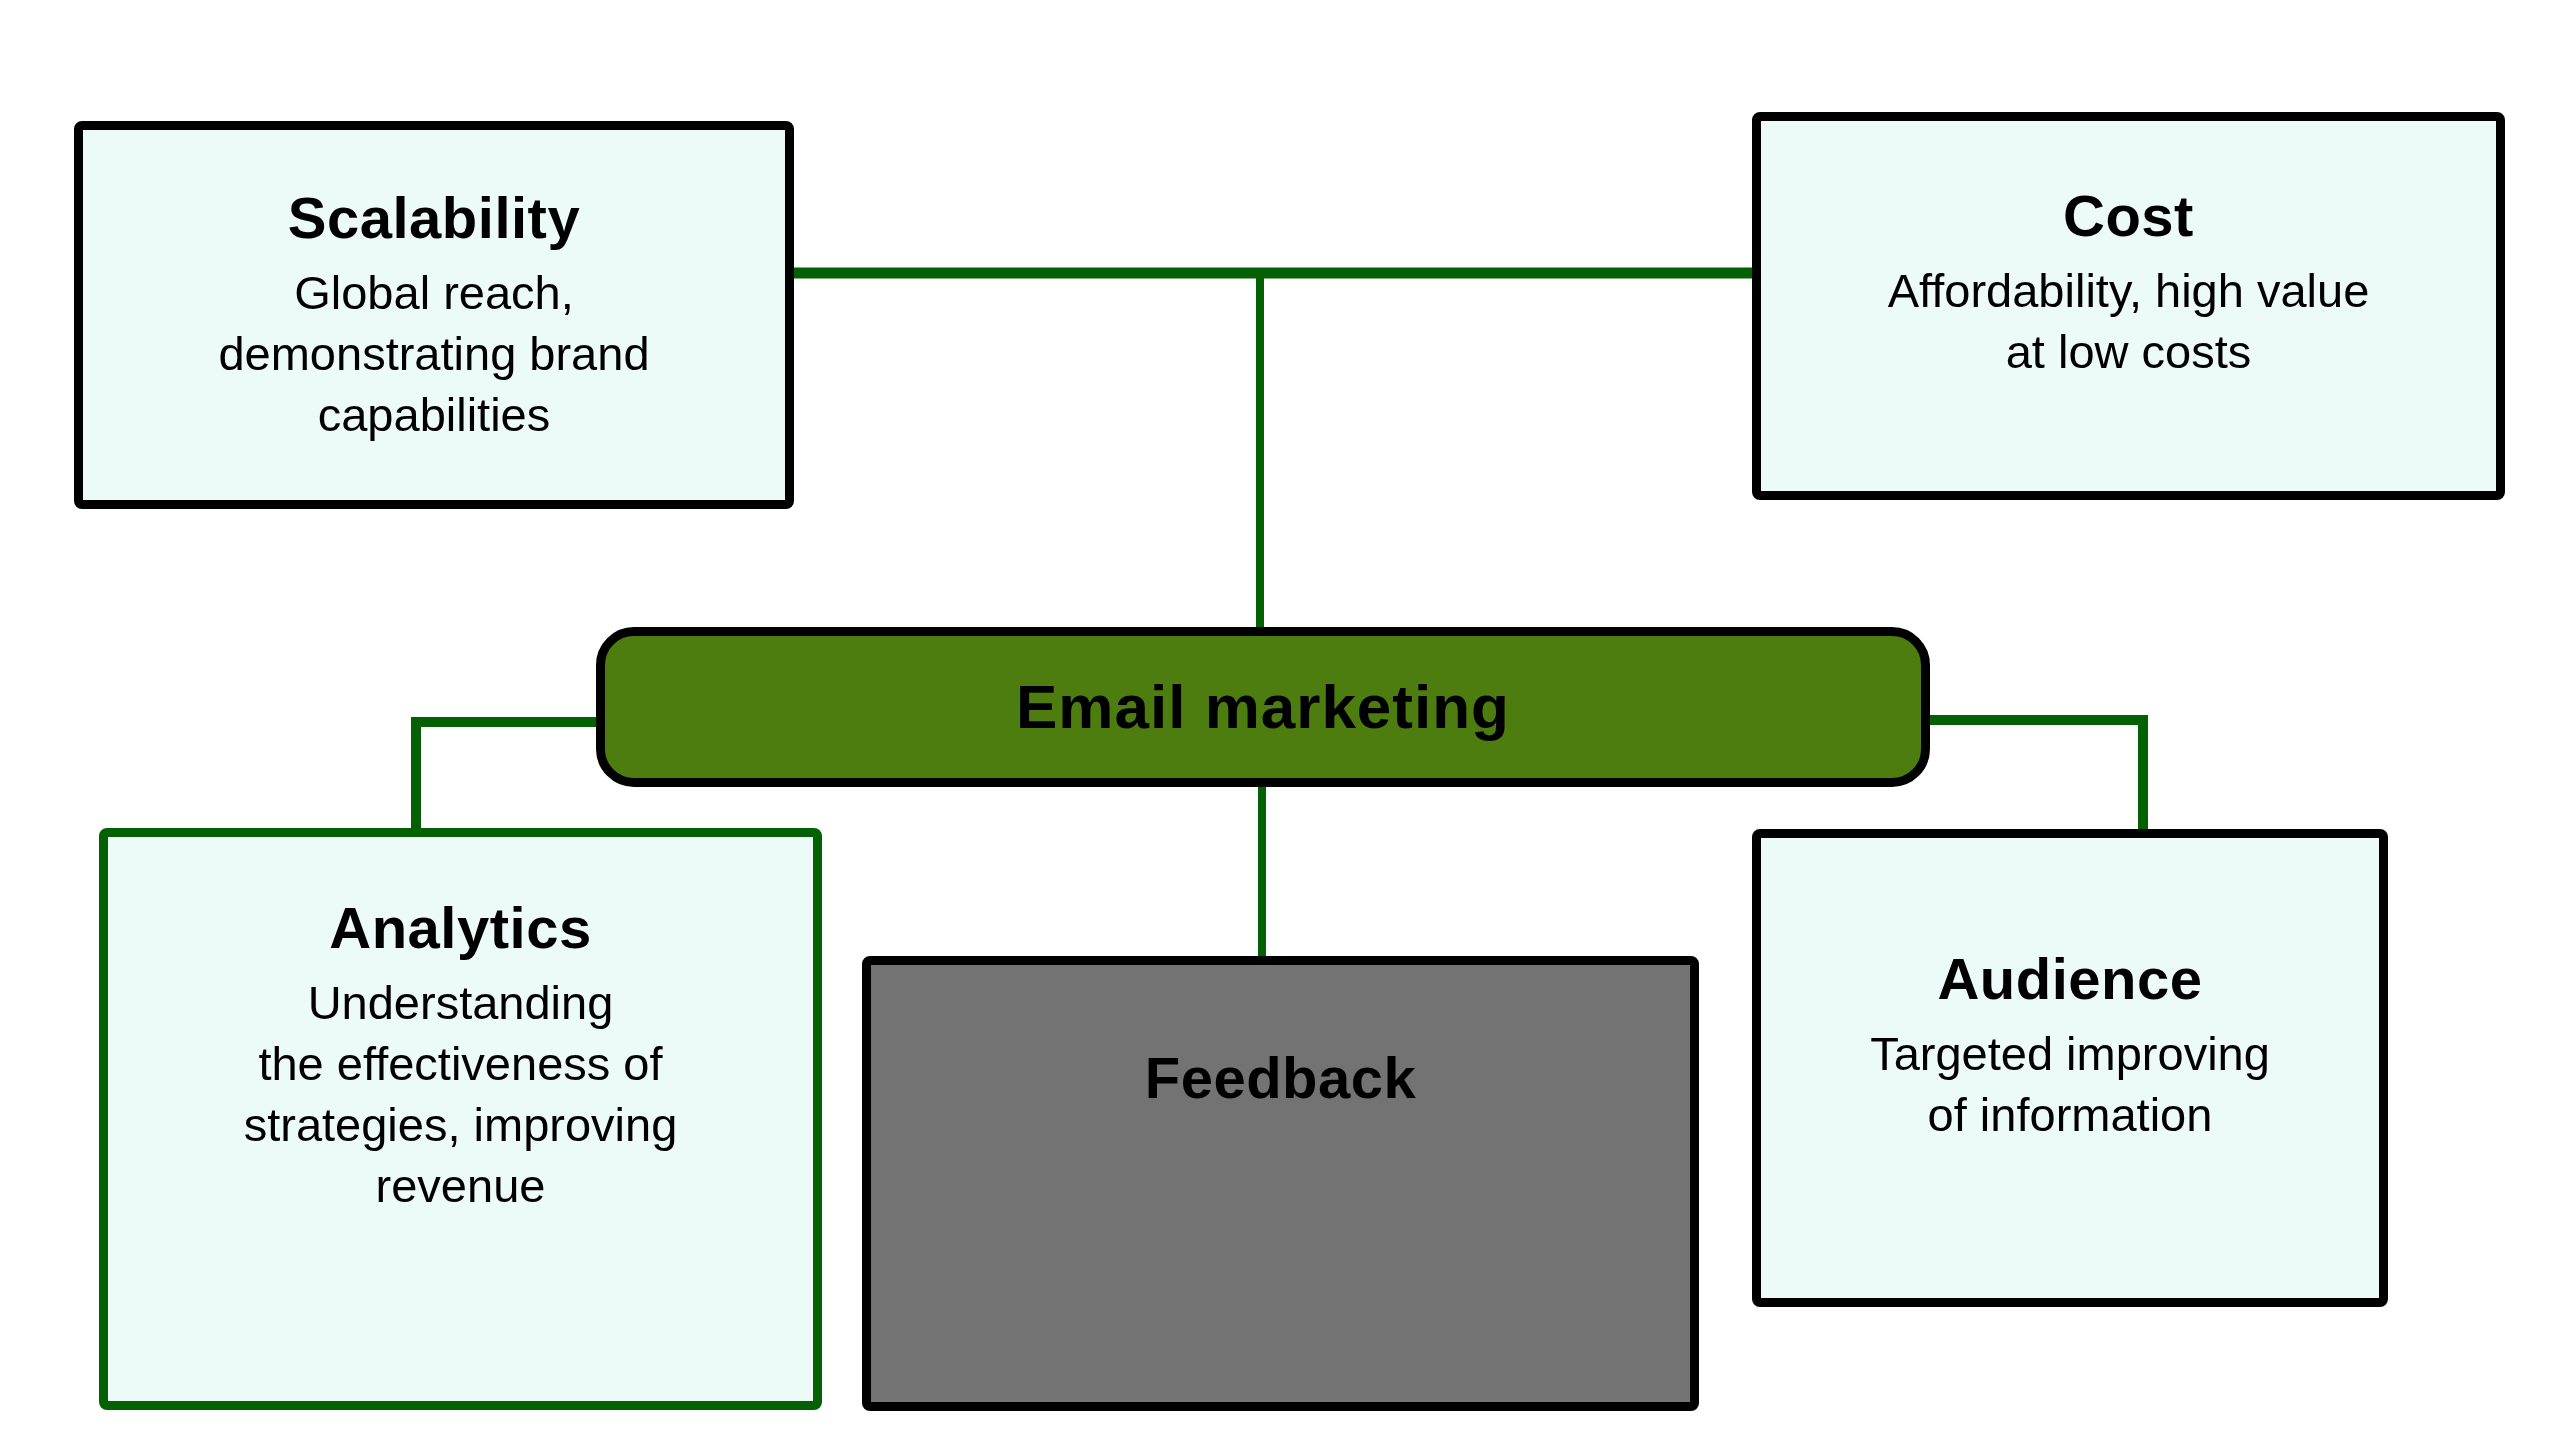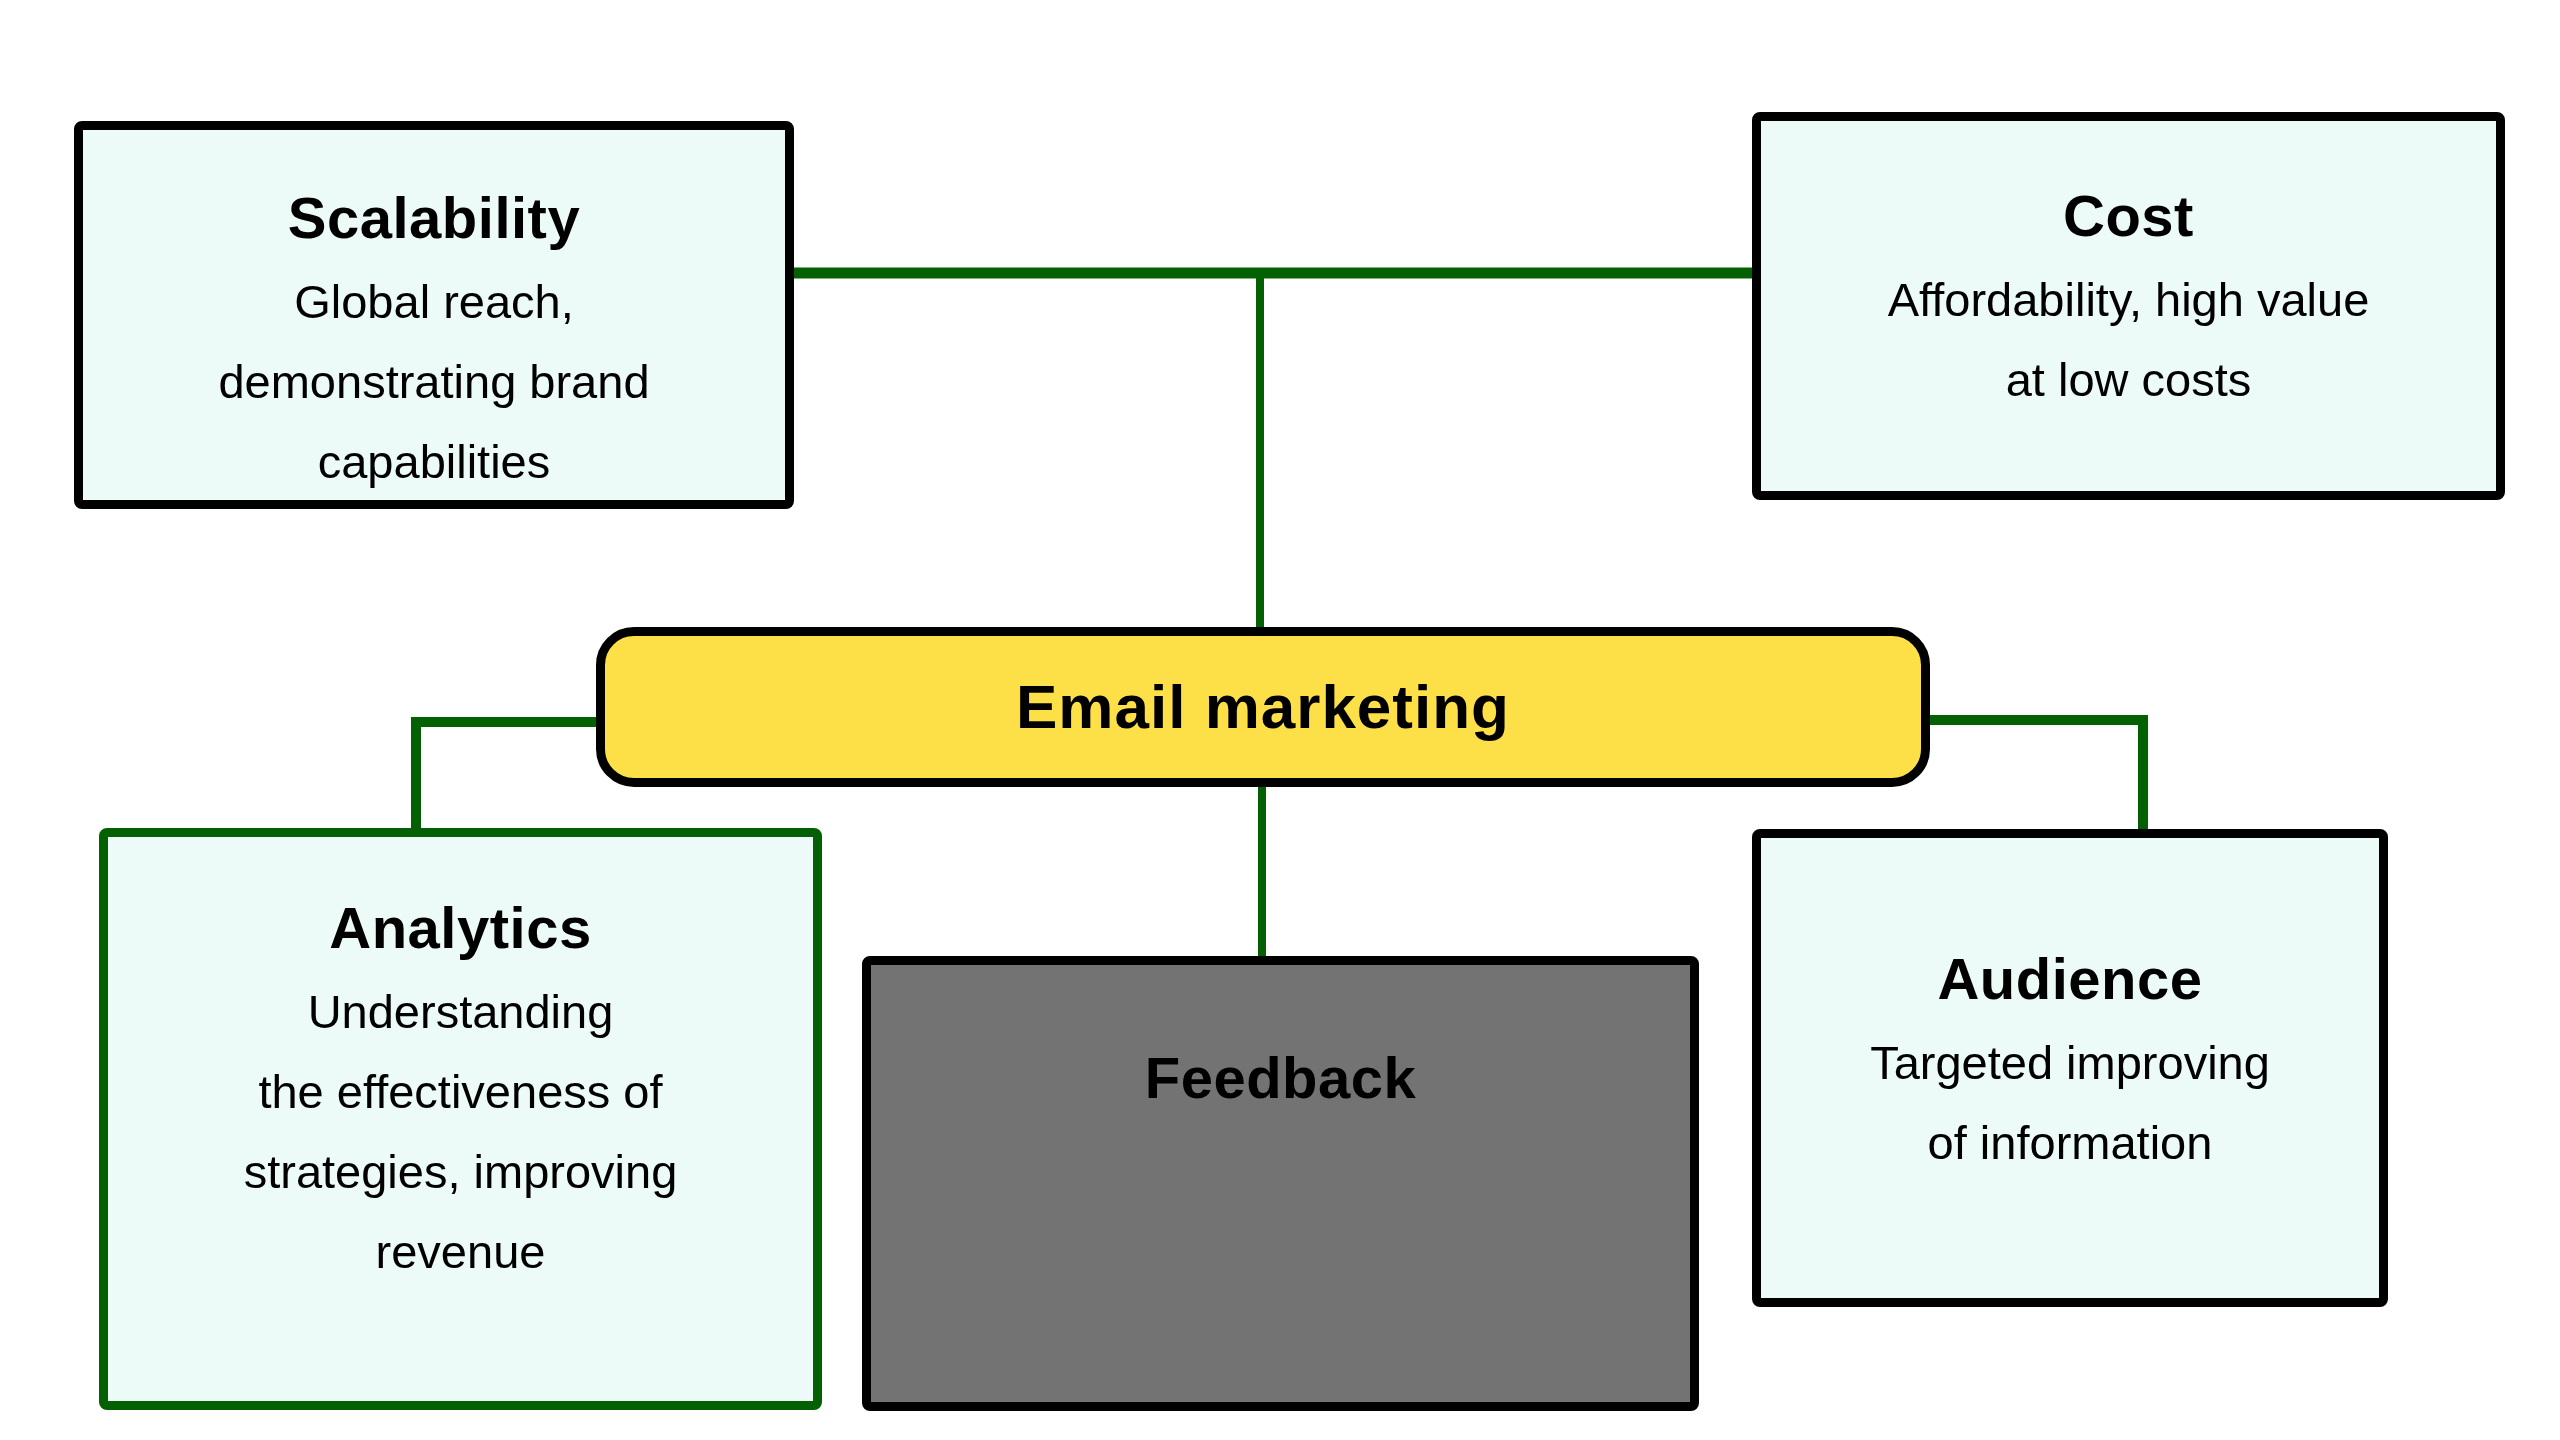--- a/index.html
+++ b/index.html
@@ -46,21 +46,21 @@
     .node-title {
       font-weight: 700;
       font-size: 58px;
       line-height: 1.15;
       letter-spacing: 0.5px;
       margin: 0;
     }
     .node-desc {
       font-weight: 400;
       font-size: 47px;
-      line-height: 80px;
+      line-height: 61px;
       margin: 10px 0 0 0;
       white-space: pre-line;
     }
     .center .node-title {
       font-size: 62px;
       letter-spacing: 1px;
     }
 
     #node-scalability { left: 74px;  top: 121px; width: 720px; height: 388px; padding-top: 55px; }
     #node-cost        { left: 1752px; top: 112px; width: 753px; height: 388px; padding-top: 62px; }
@@ -93,21 +93,21 @@
 demonstrating brand
 capabilities</p>
 </div>
 
 <div class="node" id="node-cost" style="background: rgb(236, 251, 248); border-color: rgb(0, 0, 0); align-items: center;">
   <p class="node-title">Cost</p>
   <p class="node-desc">Affordability, high value
 at low costs</p>
 </div>
 
-<div class="node center" id="node-email" style="background: #fde047; border-color: rgb(0, 0, 0);">
+<div class="node center" id="node-email" style="background: #4d7c0f; border-color: rgb(0, 0, 0);">
   <p class="node-title">Email marketing</p>
 </div>
 
 <div class="node green-border" id="node-analytics" style="background: rgb(236, 251, 248); border-color: rgb(3, 96, 3);">
   <p class="node-title">Analytics</p>
   <p class="node-desc">Understanding
 the effectiveness of
 strategies, improving
 revenue</p>
 </div>

